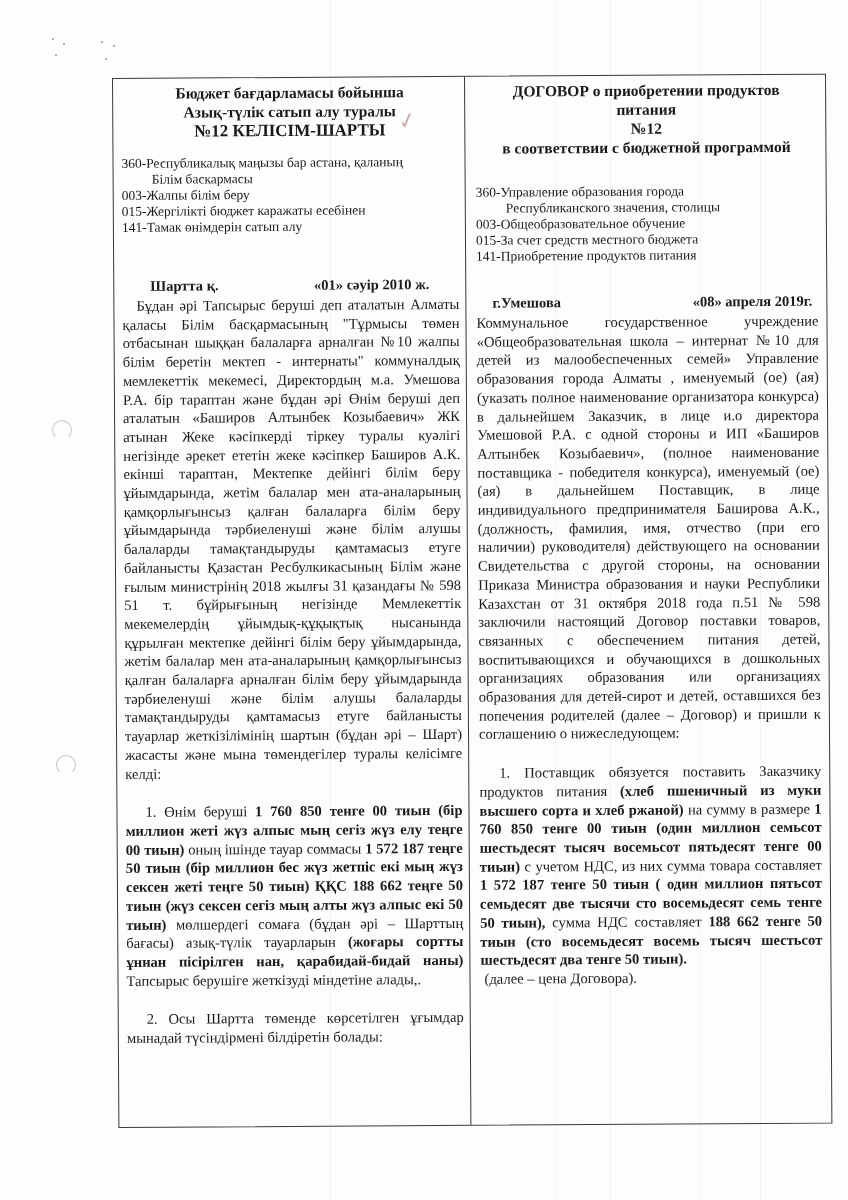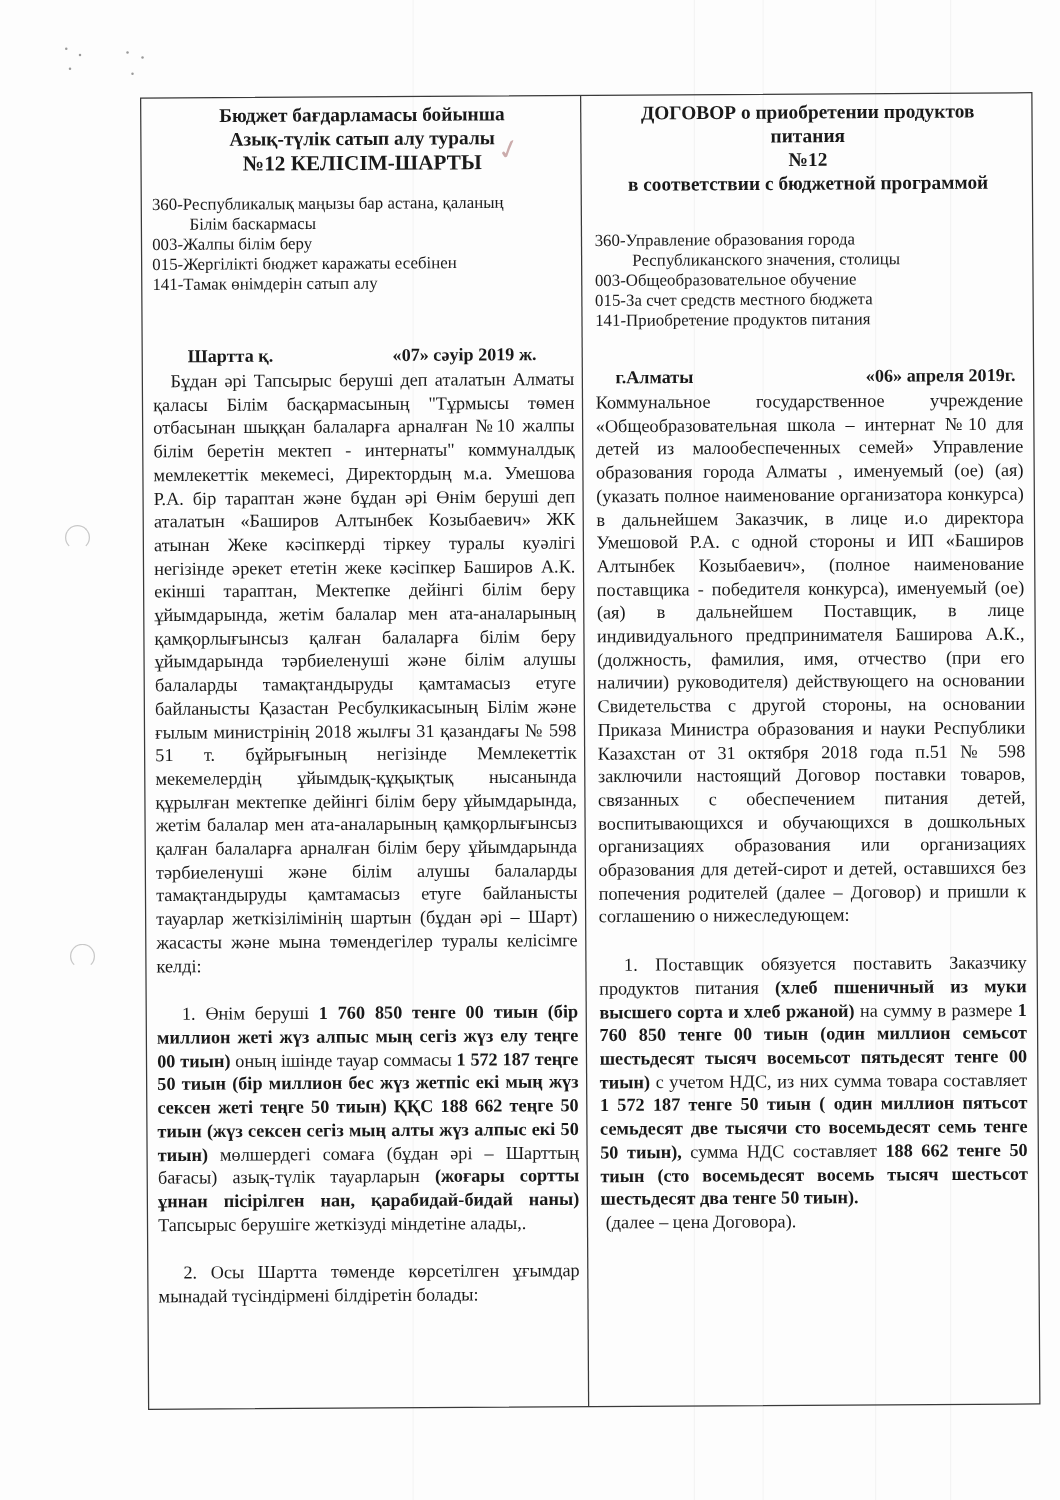--- a/index.html
+++ b/index.html
@@ -64,21 +64,21 @@
     <div class="budget">
       <div>360-Республикалық маңызы бар астана, қаланың</div>
       <div class="indent">Білім баскармасы</div>
       <div>003-Жалпы білім беру</div>
       <div>015-Жергілікті бюджет каражаты есебінен</div>
       <div>141-Тамак өнімдерін сатып алу</div>
     </div>
 
     <div class="city-row">
       <span>Шартта қ.</span>
-      <span>«07» сәуір 2019 ж.</span>
+      <span>«01» сәуір 2010 ж.</span>
     </div>
 
     <div class="body">
       <p>Бұдан әрі Тапсырыс беруші деп аталатын Алматы қаласы Білім басқармасының "Тұрмысы төмен отбасынан шыққан балаларға арналған №10 жалпы білім беретін мектеп - интернаты" коммуналдық мемлекеттік мекемесі, Директордың м.а. Умешова Р.А. бір тараптан және бұдан әрі Өнім беруші деп аталатын «Баширов Алтынбек Козыбаевич» ЖК атынан Жеке кәсіпкерді тіркеу туралы куәлігі негізінде әрекет ететін жеке кәсіпкер Баширов А.К. екінші тараптан, Мектепке дейінгі білім беру ұйымдарында, жетім балалар мен ата-аналарының қамқорлығынсыз қалған балаларға білім беру ұйымдарында тәрбиеленуші және білім алушы балаларды тамақтандыруды қамтамасыз етуге байланысты Қазастан Ресбулкикасының Білім және ғылым министрінің 2018 жылғы 31 қазандағы № 598 51 т. бұйрығының негізінде Мемлекеттік мекемелердің ұйымдық-құқықтық нысанында құрылған мектепке дейінгі білім беру ұйымдарында, жетім балалар мен ата-аналарының қамқорлығынсыз қалған балаларға арналған білім беру ұйымдарында тәрбиеленуші және білім алушы балаларды тамақтандыруды қамтамасыз етуге байланысты тауарлар жеткізілімінің шартын (бұдан әрі – Шарт) жасасты және мына төмендегілер туралы келісімге келді:</p>
       <div class="gap"></div>
       <p class="para"><span>1. Өнім беруші </span><span class="b">1 760 850 тенге 00 тиын (бір миллион жеті жүз алпыс мың сегіз жүз елу теңге 00 тиын)</span><span> оның ішінде тауар соммасы </span><span class="b">1 572 187 теңге 50 тиын (бір миллион бес жүз жетпіс екі мың жүз сексен жеті теңге 50 тиын) ҚҚС 188 662 теңге 50 тиын (жүз сексен сегіз мың алты жүз алпыс екі 50 тиын)</span><span> мөлшердегі сомаға (бұдан әрі – Шарттың бағасы) азық-түлік тауарларын </span><span class="b">(жоғары сортты ұннан пісірілген нан, қарабидай-бидай наны)</span><span> Тапсырыс берушіге жеткізуді міндетіне алады,.</span></p>
       <div class="gap"></div>
       <p class="para">2. Осы Шартта төменде көрсетілген ұғымдар мынадай түсіндірмені білдіретін болады:</p>
     </div>
   </div>
@@ -91,22 +91,22 @@
 
     <div class="budget" style="margin-top:28px">
       <div>360-Управление образования города</div>
       <div class="indent">Республиканского значения, столицы</div>
       <div>003-Общеобразовательное обучение</div>
       <div>015-За счет средств местного бюджета</div>
       <div>141-Приобретение продуктов питания</div>
     </div>
 
     <div class="city-row">
-      <span>г.Алматы</span>
-      <span>«06» апреля   2019г.</span>
+      <span>г.Умешова</span>
+      <span>«08» апреля   2019г.</span>
     </div>
 
     <div class="body">
       <p style="text-indent:0">Коммунальное государственное учреждение «Общеобразовательная школа – интернат №10 для детей из малообеспеченных семей» Управление образования города Алматы , именуемый (ое) (ая) (указать полное наименование организатора конкурса) в дальнейшем Заказчик, в лице и.о директора Умешовой Р.А. с одной стороны и ИП «Баширов Алтынбек Козыбаевич», (полное наименование поставщика - победителя конкурса), именуемый (ое) (ая) в дальнейшем Поставщик, в лице индивидуального предпринимателя Баширова А.К., (должность, фамилия, имя, отчество (при его наличии) руководителя) действующего на основании Свидетельства с другой стороны, на основании Приказа Министра образования и науки Республики Казахстан от 31 октября 2018 года п.51 № 598 заключили настоящий Договор поставки товаров, связанных с обеспечением питания детей, воспитывающихся и обучающихся в дошкольных организациях образования или организациях образования для детей-сирот и детей, оставшихся без попечения родителей (далее – Договор) и пришли к соглашению о нижеследующем:</p>
       <div class="gap"></div>
       <p class="para"><span>1. Поставщик обязуется поставить Заказчику продуктов питания </span><span class="b">(хлеб пшеничный из муки высшего сорта и хлеб ржаной)</span><span> на сумму в размере </span><span class="b">1 760 850 тенге 00 тиын (один миллион семьсот шестьдесят тысяч восемьсот пятьдесят тенге 00 тиын)</span><span> с учетом НДС, из них сумма товара составляет </span><span class="b">1 572 187 тенге 50 тиын ( один миллион пятьсот семьдесят две тысячи сто восемьдесят семь тенге 50 тиын),</span><span> сумма НДС составляет </span><span class="b">188 662 тенге 50 тиын (сто восемьдесят восемь тысяч шестьсот шестьдесят два тенге 50 тиын).</span></p>
       <p style="text-indent:4px">(далее – цена Договора).</p>
     </div>
   </div>
 </div>

